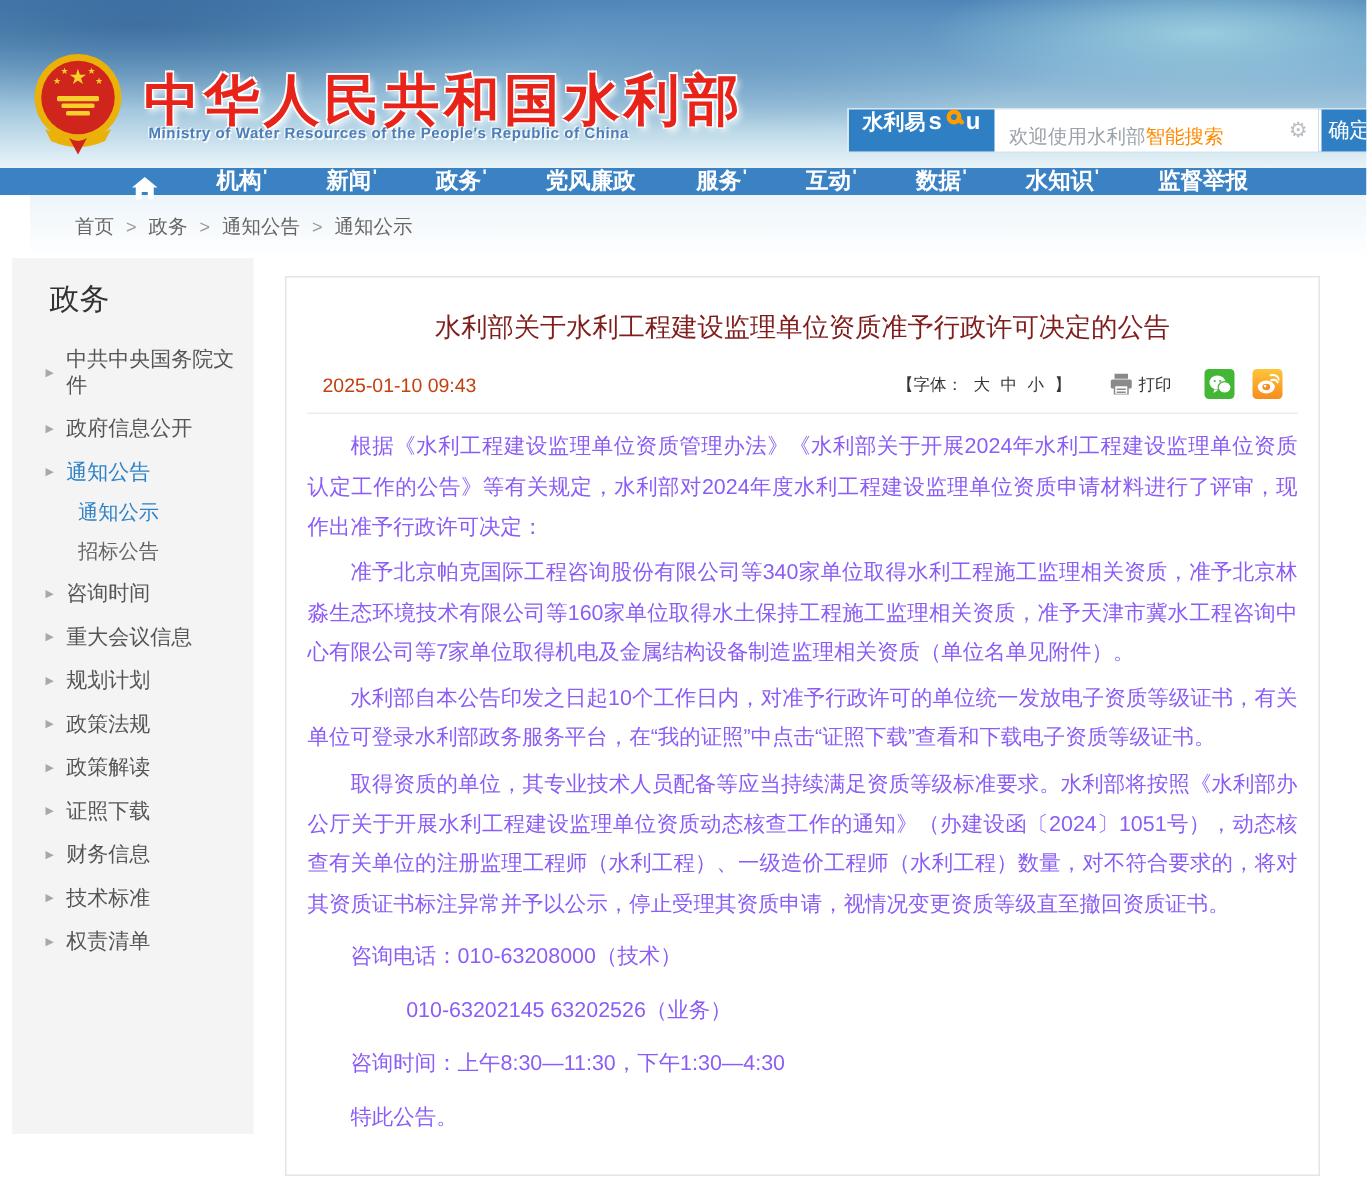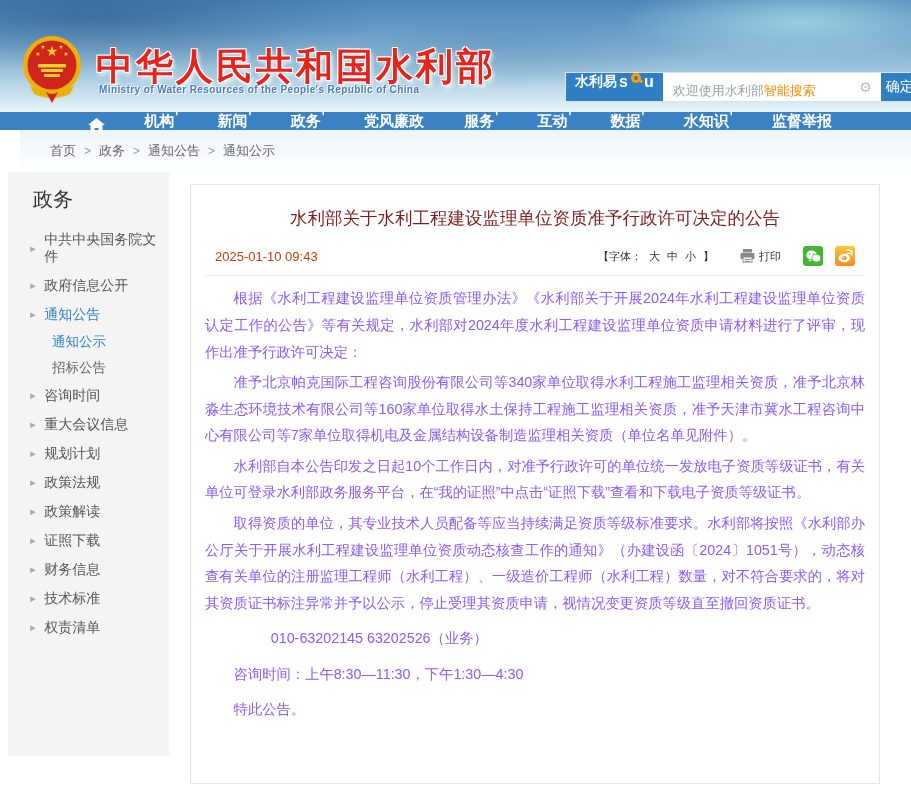--- a/index.html
+++ b/index.html
@@ -292,20 +292,21 @@
             </svg>
           </span>
         </span>
       </div>
 
       <div class="article-body">
         <p>根据《水利工程建设监理单位资质管理办法》《水利部关于开展2024年水利工程建设监理单位资质认定工作的公告》等有关规定，水利部对2024年度水利工程建设监理单位资质申请材料进行了评审，现作出准予行政许可决定：</p>
         <p>准予北京帕克国际工程咨询股份有限公司等340家单位取得水利工程施工监理相关资质，准予北京林淼生态环境技术有限公司等160家单位取得水土保持工程施工监理相关资质，准予天津市冀水工程咨询中心有限公司等7家单位取得机电及金属结构设备制造监理相关资质（单位名单见附件）。</p>
         <p>水利部自本公告印发之日起10个工作日内，对准予行政许可的单位统一发放电子资质等级证书，有关单位可登录水利部政务服务平台，在“我的证照”中点击“证照下载”查看和下载电子资质等级证书。</p>
         <p>取得资质的单位，其专业技术人员配备等应当持续满足资质等级标准要求。水利部将按照《水利部办公厅关于开展水利工程建设监理单位资质动态核查工作的通知》（办建设函〔2024〕1051号），动态核查有关单位的注册监理工程师（水利工程）、一级造价工程师（水利工程）数量，对不符合要求的，将对其资质证书标注异常并予以公示，停止受理其资质申请，视情况变更资质等级直至撤回资质证书。</p>
+        <p class="contact">咨询电话：010-63208000（技术）</p>
         <p class="contact indent-deep">010-63202145 63202526（业务）</p>
         <p class="contact">咨询时间：上午8:30—11:30，下午1:30—4:30</p>
         <p class="contact">特此公告。</p>
       </div>
 
     </div>
   </div>
 </div>
 
 </body></html>

